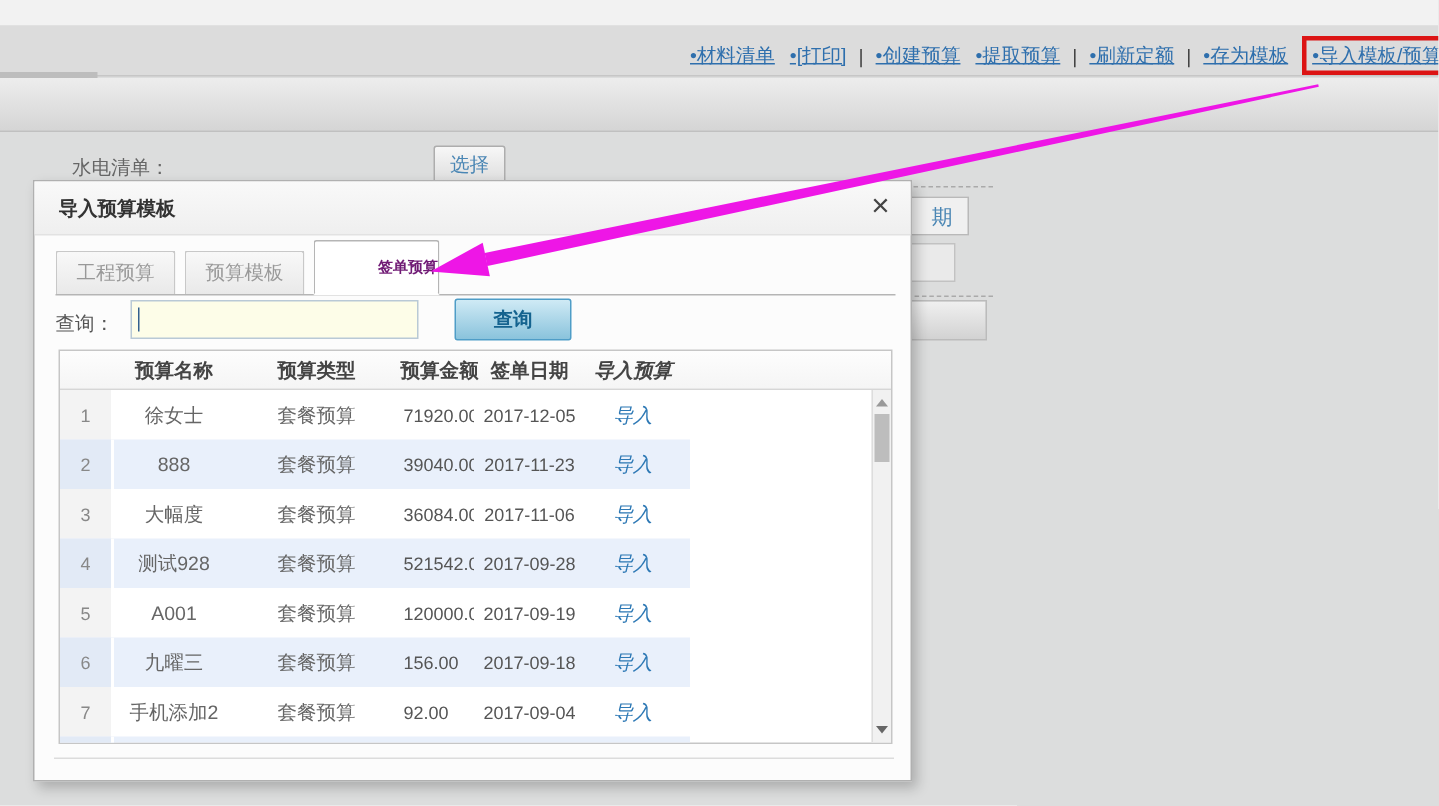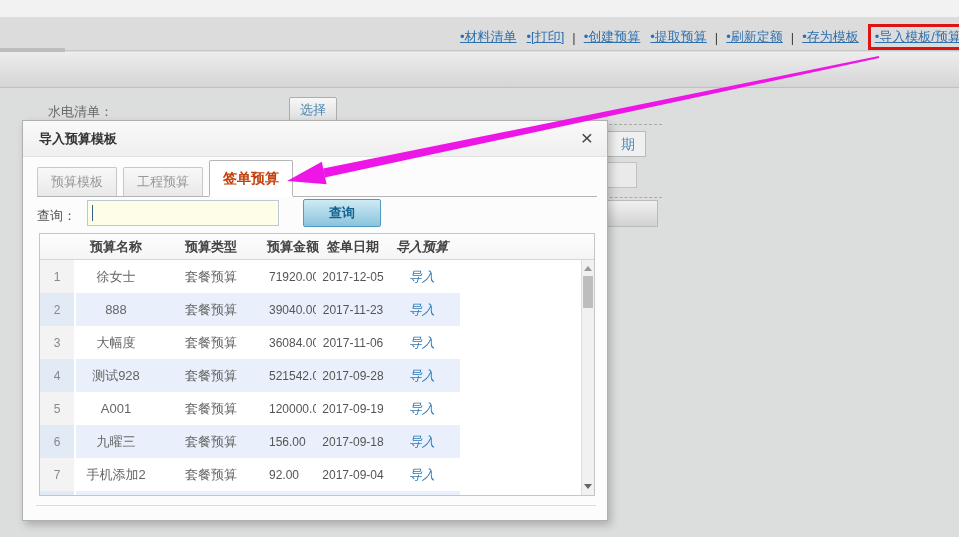--- a/index.html
+++ b/index.html
@@ -36,22 +36,22 @@
   .modal-title { height:36px; background:linear-gradient(#f9f9f9,#efefef); border-bottom:1px solid #e2e2e2;
                  display:flex; align-items:center; padding-left:16px; font-weight:bold; color:#333; }
   .modal-close { position:absolute; top:5px; right:8px; width:24px; height:24px; font-size:21px; color:#444;
                  display:flex; align-items:center; justify-content:center; cursor:pointer; font-weight:normal; }
 
   .tabs { position:absolute; left:14px; top:40px; width:560px; height:36px;
           border-bottom:1px solid #b5b5b5; display:flex; align-items:flex-end; }
   .tab { width:80px; height:29px; line-height:28px; text-align:center; color:#999;
          background:linear-gradient(#f8f8f8,#e9e9e9); border:1px solid #c8c8c8; border-bottom:none;
          border-radius:2px 2px 0 0; margin-right:6px; cursor:pointer; }
-  .tab.active { width:84px; height:37px; line-height:35px; background:#fff; color:#c2410c; font-weight:bold;
-                font-size:14px; border:1px solid #b5b5b5; border-bottom:2px solid #fff; margin-bottom:-1px; }
+  .tab.active { width:84px; height:37px; line-height:35px; background:#fff; color:#701a75; font-weight:bold;
+                font-size:10px; border:1px solid #b5b5b5; border-bottom:2px solid #fff; margin-bottom:-1px;text-align:right; }
 
   .search-label { position:absolute; left:14px; top:84px; color:#555; line-height:22px; }
   .search-input { position:absolute; left:64px; top:79px; width:192px; height:26px; background:#fdfde8;
                   border:1px solid #b9c9d6; outline:none; font-family:"Liberation Sans",sans-serif; padding-left:4px; }
   .caret { position:absolute; left:69px; top:84px; width:1px; height:16px; background:#33608e; }
   .btn-search { position:absolute; left:280px; top:78px; width:78px; height:28px; text-align:center; line-height:26px;
                 color:#14638f; font-weight:bold; background:linear-gradient(#cfeaf5,#8ac3dc);
                 border:1px solid #4f9dc7; border-radius:2px; cursor:pointer; }
 
   .grid { position:absolute; left:16px; top:112px; width:556px; height:263px; background:#fff;
@@ -115,22 +115,22 @@
   <div class="bg-btn-date">期</div>
   <div class="bg-input2"></div>
   <div class="bg-dash2"></div>
   <div class="bg-btn2"></div>
 
   <div class="modal">
     <div class="modal-title">导入预算模板</div>
     <div class="modal-close">×</div>
 
     <div class="tabs">
+      <div class="tab">工程预算</div>
       <div class="tab">预算模板</div>
-      <div class="tab">工程预算</div>
       <div class="tab active">签单预算</div>
     </div>
 
     <div class="search-label">查询：</div>
     <input class="search-input" value="" style="">
     <div class="caret"></div>
     <div class="btn-search">查询</div>
 
     <div class="grid">
       <div class="thead">

